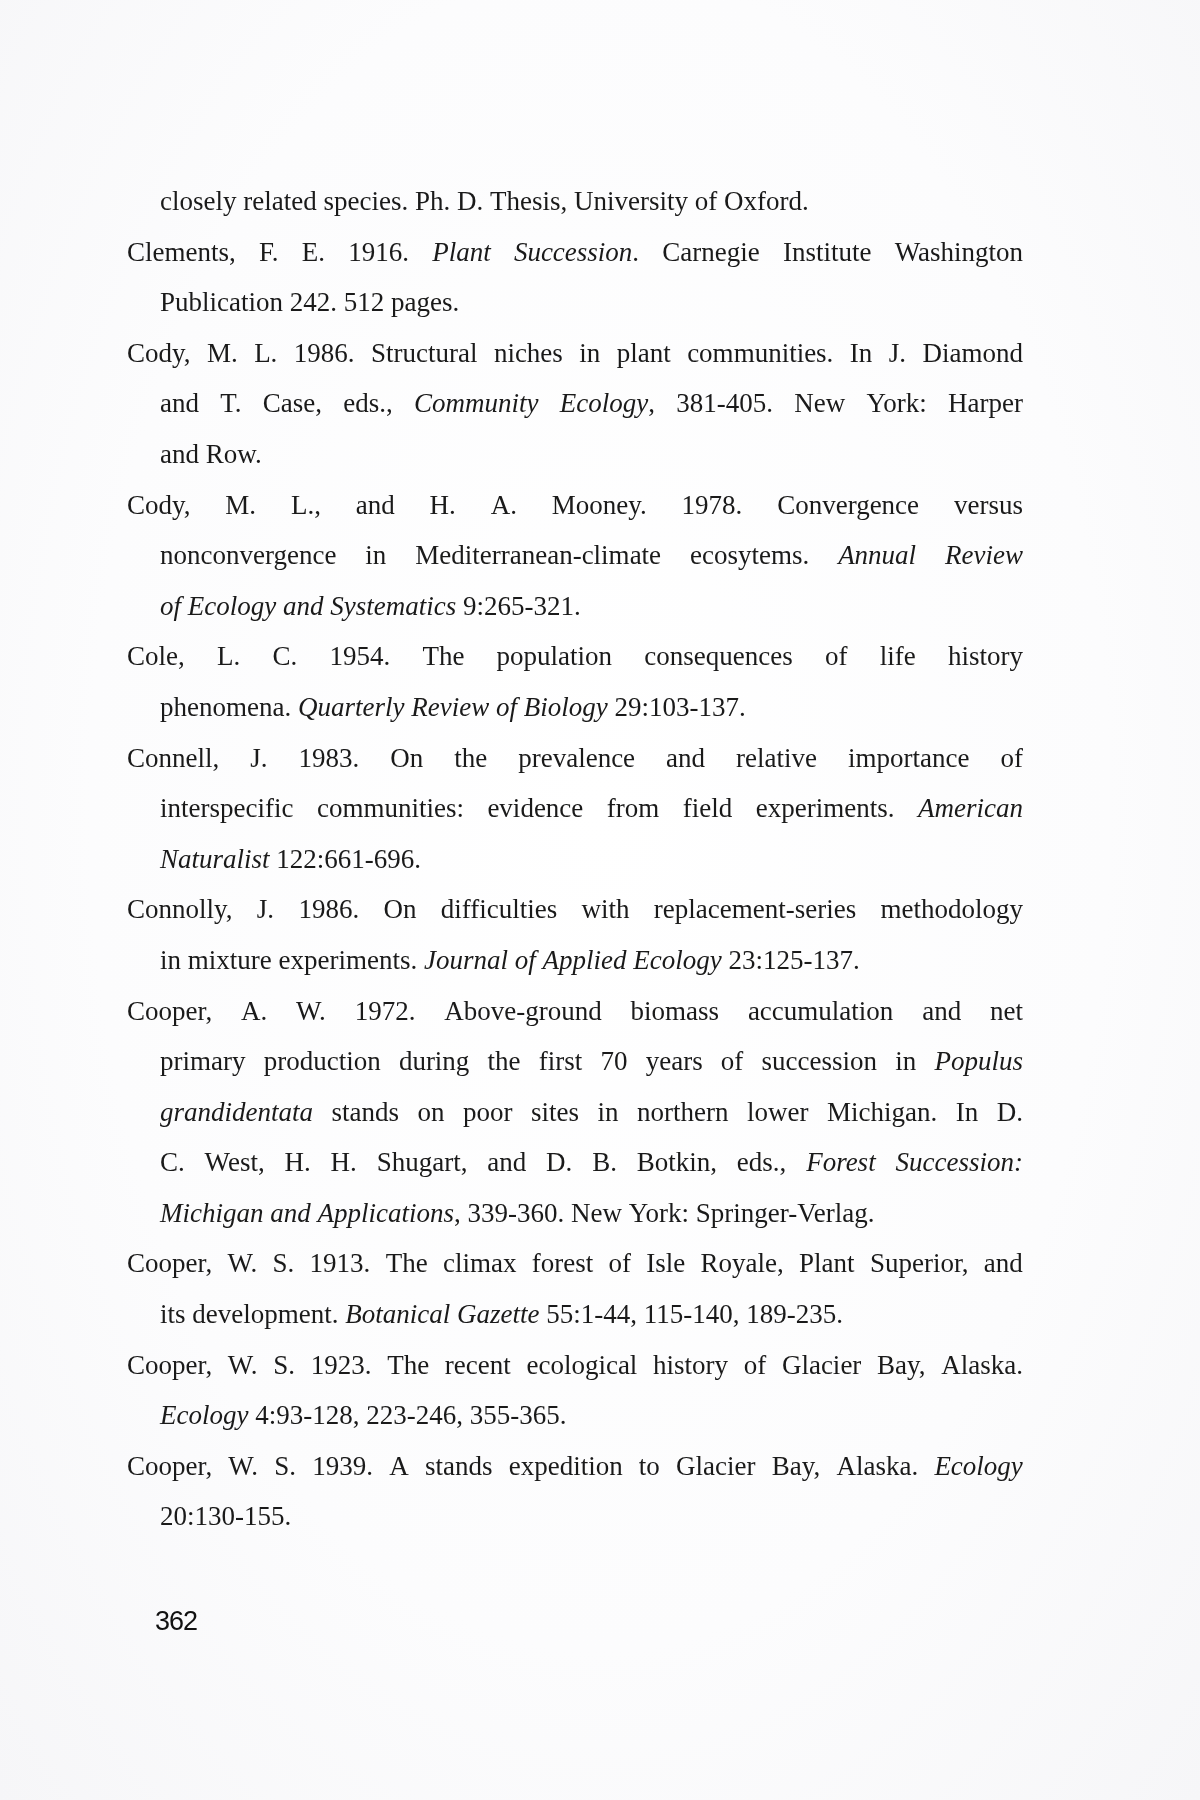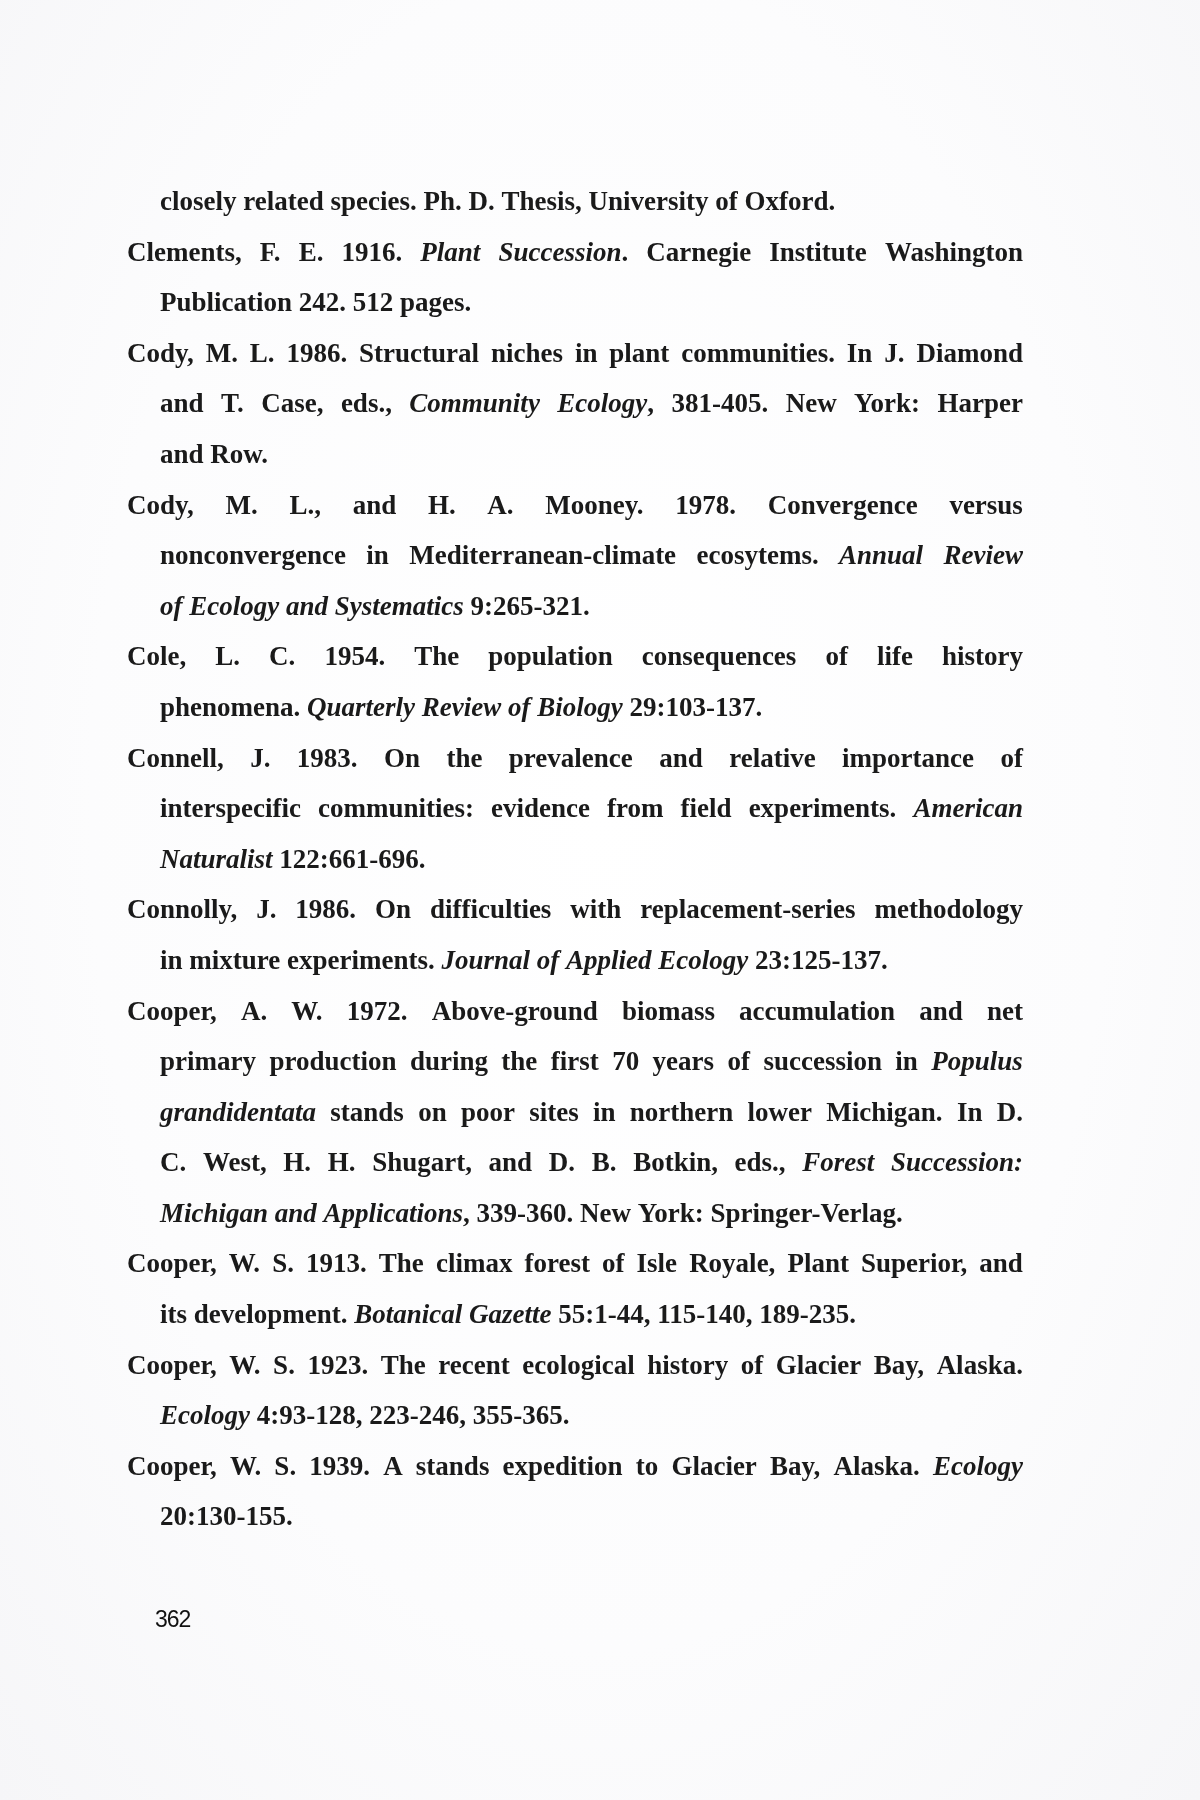--- a/index.html
+++ b/index.html
@@ -21,34 +21,33 @@
       top: 176px;
       width: 896px;
       font-size: 27px;
       line-height: 50.6px;
     }
     .line {
       white-space: nowrap;
       height: 50.6px;
       display: flex;
       justify-content: space-between;
-      font-weight: bold;
     }
     .line.ragged { justify-content: flex-start; }
     .line.indent { padding-left: 33px; }
     .line span.w { white-space: pre; }
     .line.ragged span.w::after { content: " "; }
     .line.ragged span.w:last-child::after { content: ""; }
     i, .it { font-style: italic; }
     .pagenum {
       position: absolute;
       left: 155px;
       top: 1606px;
       font-family: "Liberation Sans", "DejaVu Sans", sans-serif;
-      font-size: 23px;
+      font-size: 27px;
       letter-spacing: -1px;
       color: #111;
     }
   </style>
 </head>
 <body>
 
 <div class="page">
   <div class="refs" id="refs">
       <div class="line indent ragged">

